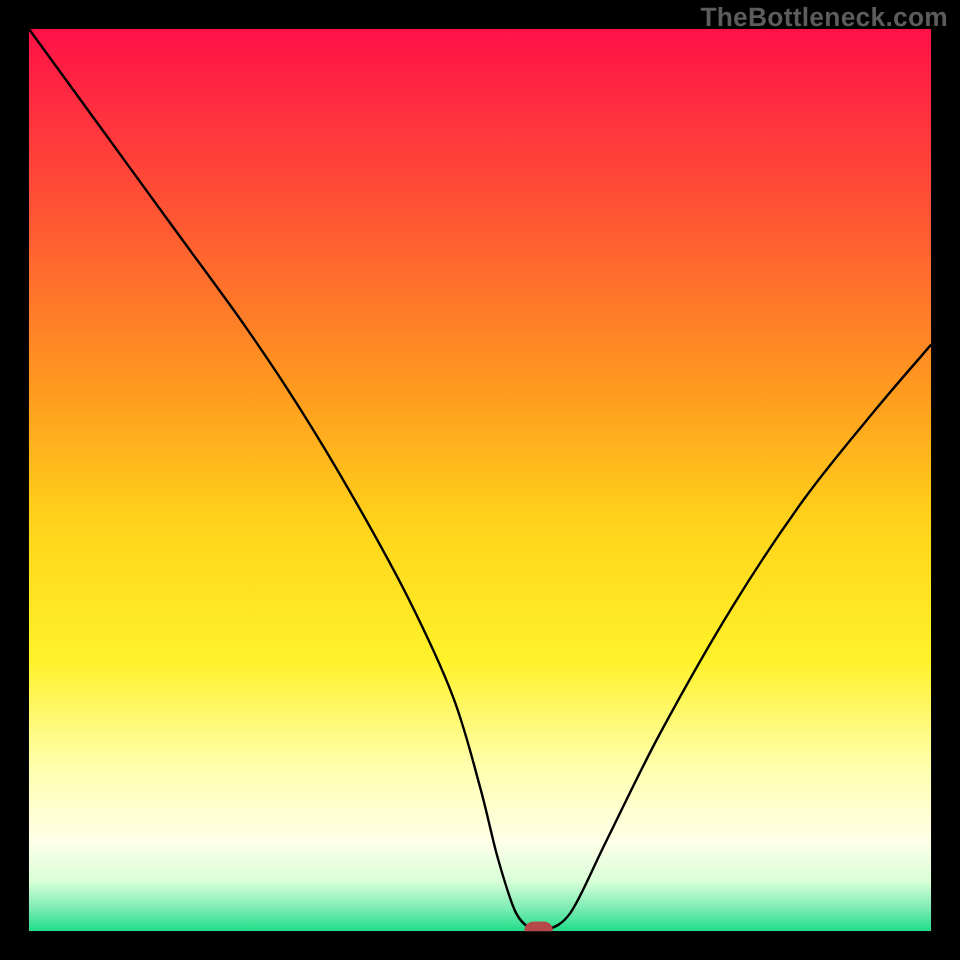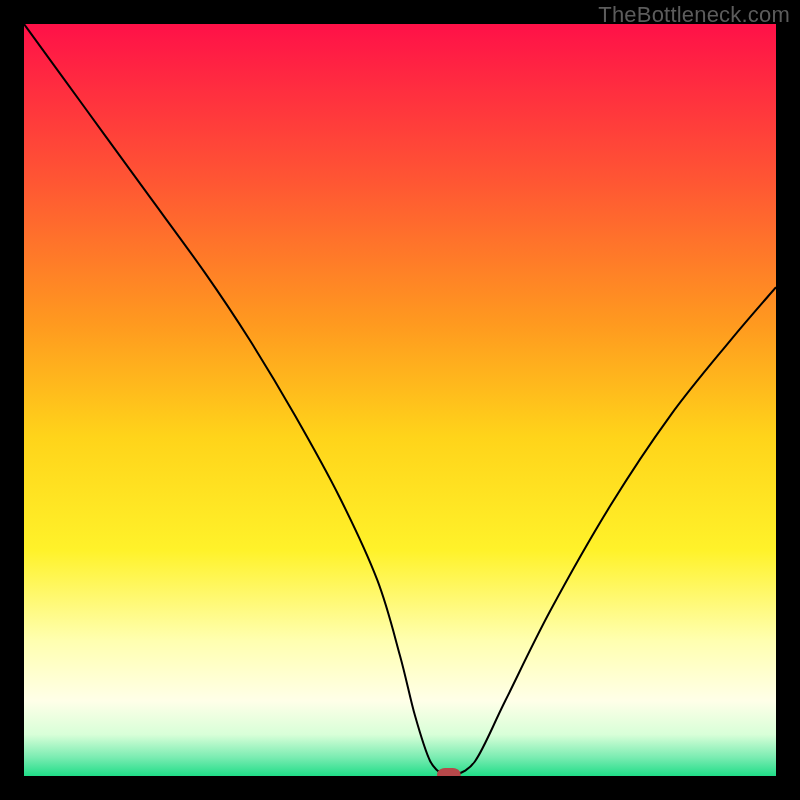--- a/index.html
+++ b/index.html
@@ -16,21 +16,21 @@
     width: 800px;
     height: 800px;
     background: #000;
   }
   .watermark {
     position: absolute;
     top: 2px;
     right: 10px;
     color: #5c5c5c;
     font-size: 22px;
-    font-weight: 400;
+    font-weight: 700;
     letter-spacing: 0.2px;
     z-index: 10;
   }
   svg.plot {
     position: absolute;
     left: 24px;
     top: 24px;
     width: 752px;
     height: 752px;
     display: block;

